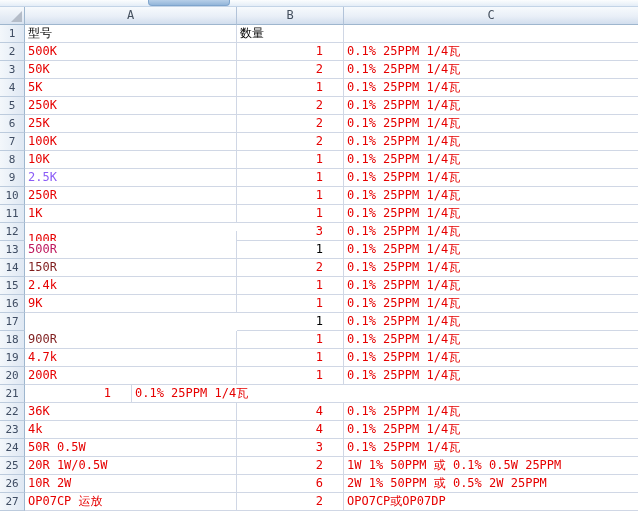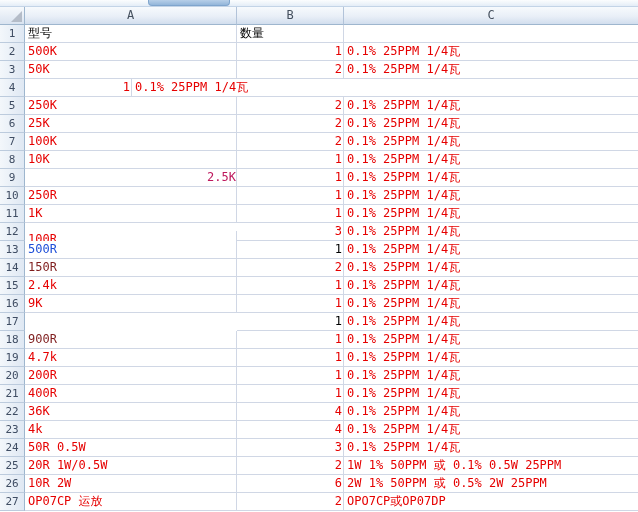--- a/index.html
+++ b/index.html
@@ -54,21 +54,21 @@
     background: linear-gradient(to right, #f3f7fb, #dfe8f3);
     border-right: 1px solid #9eb6ce; border-bottom: 1px solid #bccbdd;
   }
   .cell {
     height: 18px; line-height: 17px; font-size: 12px;
     white-space: nowrap; overflow: hidden;
     border-right: 1px solid #d0d7e5; border-bottom: 1px solid #d0d7e5;
     background: #ffffff;
   }
   .col-a { width: 212px; flex: 0 0 212px; padding-left: 3px; text-align: left; }
-  .col-b { width: 107px; flex: 0 0 107px; padding-right: 1px; text-align: right; }
+  .col-b { width: 107px; flex: 0 0 107px; padding-right: 20px; text-align: right; }
   .col-b.align-left { text-align: left; padding-left: 3px; }
   .col-c { flex: 1 1 auto; padding-left: 3px; text-align: left; border-right: none; }
 </style>
 </head>
 <body>
 
 <div class="sheet">
 
   <div class="top-strip">
     <div class="tab-fragment"></div>
@@ -100,20 +100,21 @@
 
     <div class="row">
       <div class="row-head">3</div>
       <div class="cell col-a" style="color: rgb(230, 0, 0);">50K</div>
       <div class="cell col-b" style="color: rgb(230, 0, 0);">2</div>
       <div class="cell col-c" style="color: rgb(230, 0, 0);">0.1% 25PPM 1/4瓦</div>
     </div>
 
     <div class="row">
       <div class="row-head">4</div>
+      <div class="cell col-a" style="color: rgb(230, 0, 0);">5K</div>
       <div class="cell col-b" style="color: rgb(230, 0, 0);">1</div>
       <div class="cell col-c" style="color: rgb(230, 0, 0);">0.1% 25PPM 1/4瓦</div>
     </div>
 
     <div class="row">
       <div class="row-head">5</div>
       <div class="cell col-a" style="color: rgb(230, 0, 0);">250K</div>
       <div class="cell col-b" style="color: rgb(230, 0, 0);">2</div>
       <div class="cell col-c" style="color: rgb(230, 0, 0);">0.1% 25PPM 1/4瓦</div>
     </div>
@@ -134,21 +135,21 @@
 
     <div class="row">
       <div class="row-head">8</div>
       <div class="cell col-a" style="color: rgb(230, 0, 0);">10K</div>
       <div class="cell col-b" style="color: rgb(230, 0, 0);">1</div>
       <div class="cell col-c" style="color: rgb(230, 0, 0);">0.1% 25PPM 1/4瓦</div>
     </div>
 
     <div class="row">
       <div class="row-head">9</div>
-      <div class="cell col-a" style="color: #be185d; text-align: right;">2.5K</div>
+      <div class="cell col-a" style="color: #8b5cf6;">2.5K</div>
       <div class="cell col-b" style="color: rgb(230, 0, 0);">1</div>
       <div class="cell col-c" style="color: rgb(230, 0, 0);">0.1% 25PPM 1/4瓦</div>
     </div>
 
     <div class="row">
       <div class="row-head">10</div>
       <div class="cell col-a" style="color: rgb(230, 0, 0);">250R</div>
       <div class="cell col-b" style="color: rgb(230, 0, 0);">1</div>
       <div class="cell col-c" style="color: rgb(230, 0, 0);">0.1% 25PPM 1/4瓦</div>
     </div>
@@ -162,21 +163,21 @@
 
     <div class="row">
       <div class="row-head">12</div>
       <div class="cell col-a" style="color: rgb(230, 0, 0); margin-top: 8px;">100R</div>
       <div class="cell col-b" style="color: rgb(230, 0, 0);">3</div>
       <div class="cell col-c" style="color: rgb(230, 0, 0);">0.1% 25PPM 1/4瓦</div>
     </div>
 
     <div class="row">
       <div class="row-head">13</div>
-      <div class="cell col-a" style="color: #1d4ed8;">500R</div>
+      <div class="cell col-a" style="color: #be185d;">500R</div>
       <div class="cell col-b" style="color: rgb(0, 0, 0);">1</div>
       <div class="cell col-c" style="color: rgb(230, 0, 0);">0.1% 25PPM 1/4瓦</div>
     </div>
 
     <div class="row">
       <div class="row-head">14</div>
       <div class="cell col-a" style="color: #7f1d1d;">150R</div>
       <div class="cell col-b" style="color: rgb(230, 0, 0);">2</div>
       <div class="cell col-c" style="color: rgb(230, 0, 0);">0.1% 25PPM 1/4瓦</div>
     </div>
@@ -218,21 +219,20 @@
 
     <div class="row">
       <div class="row-head">20</div>
       <div class="cell col-a" style="color: rgb(230, 0, 0);">200R</div>
       <div class="cell col-b" style="color: rgb(230, 0, 0);">1</div>
       <div class="cell col-c" style="color: rgb(230, 0, 0);">0.1% 25PPM 1/4瓦</div>
     </div>
 
     <div class="row">
       <div class="row-head">21</div>
-      <div class="cell col-a" style="color: rgb(230, 0, 0);">400R</div>
       <div class="cell col-b" style="color: rgb(230, 0, 0);">1</div>
       <div class="cell col-c" style="color: rgb(230, 0, 0);">0.1% 25PPM 1/4瓦</div>
     </div>
 
     <div class="row">
       <div class="row-head">22</div>
       <div class="cell col-a" style="color: rgb(230, 0, 0);">36K</div>
       <div class="cell col-b" style="color: rgb(230, 0, 0);">4</div>
       <div class="cell col-c" style="color: rgb(230, 0, 0);">0.1% 25PPM 1/4瓦</div>
     </div>

